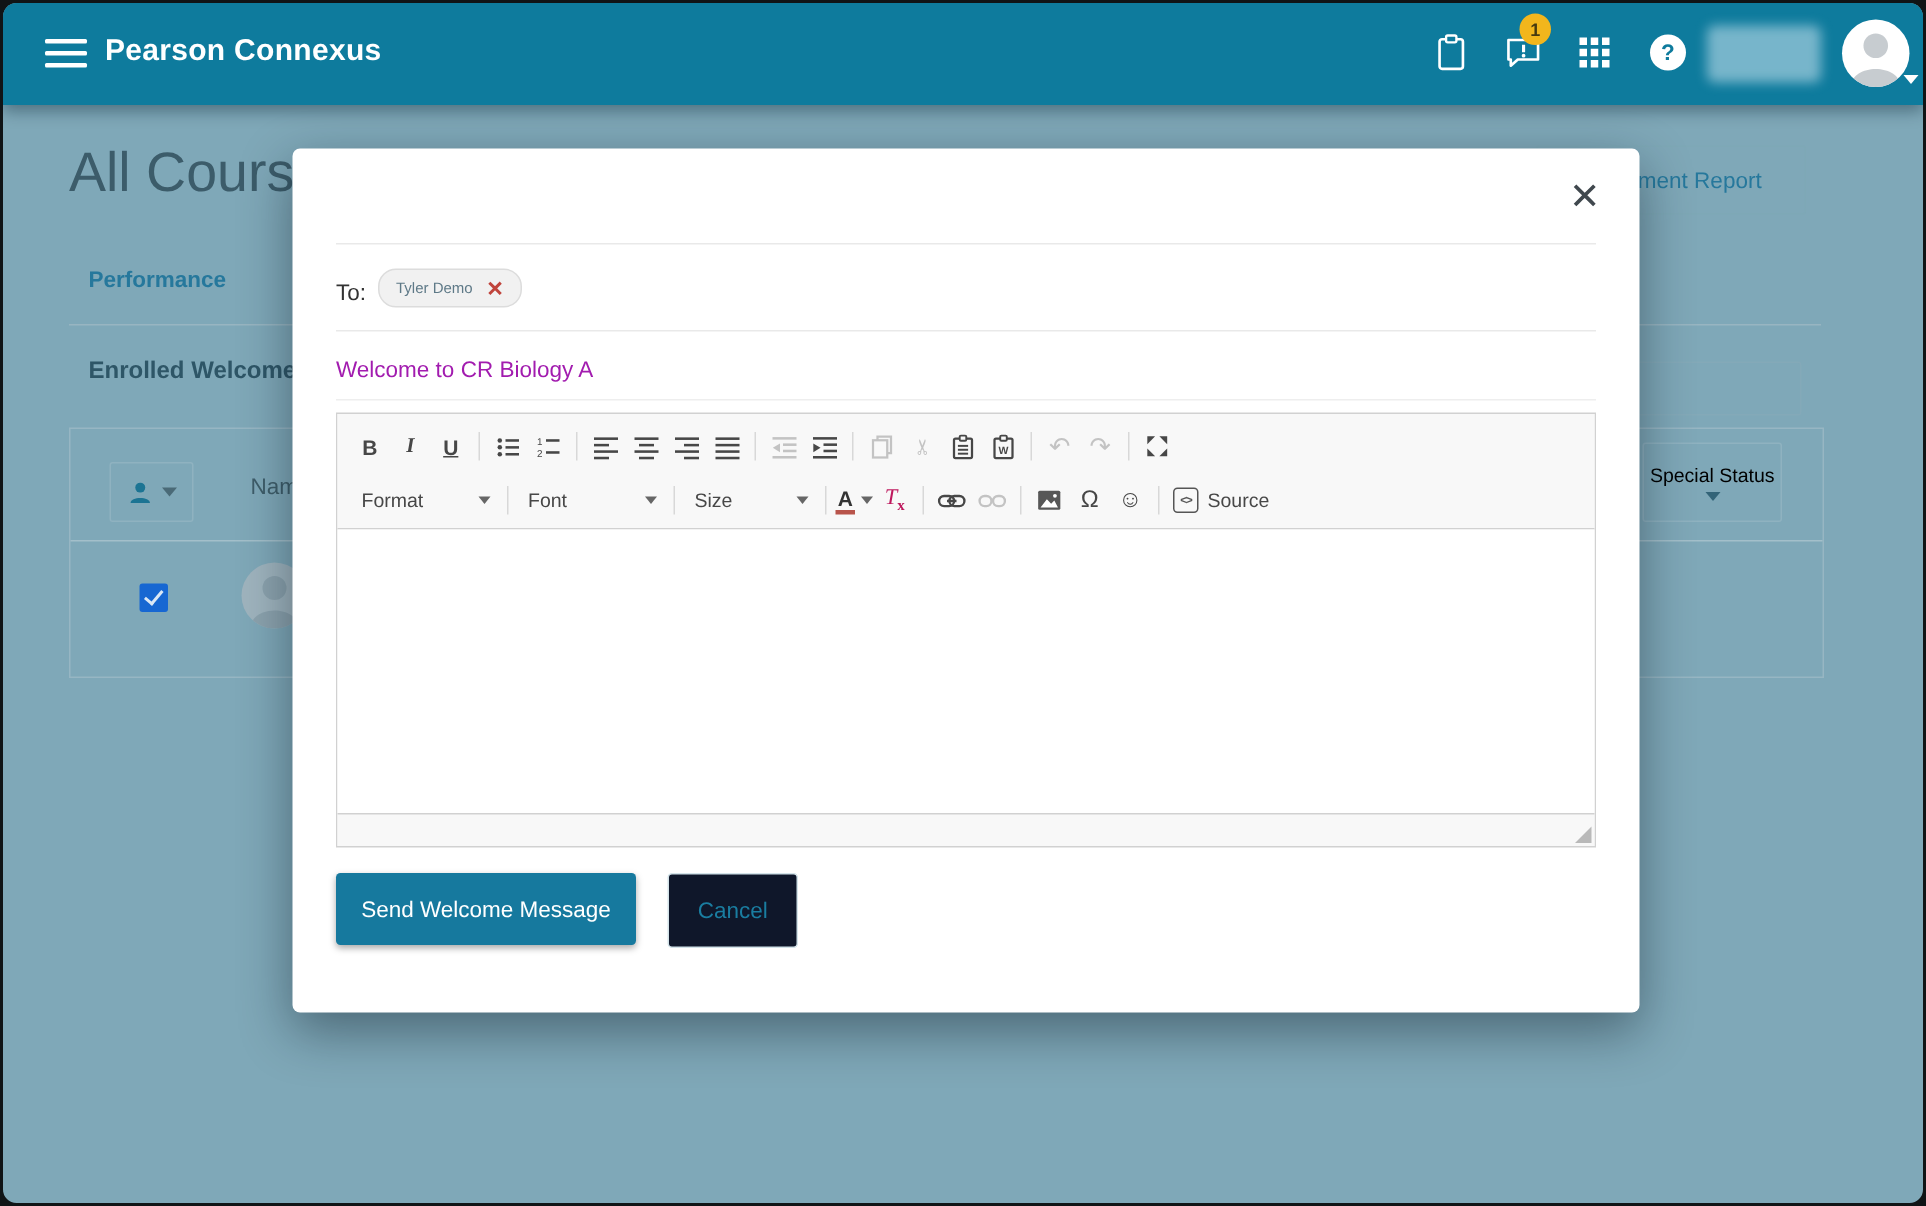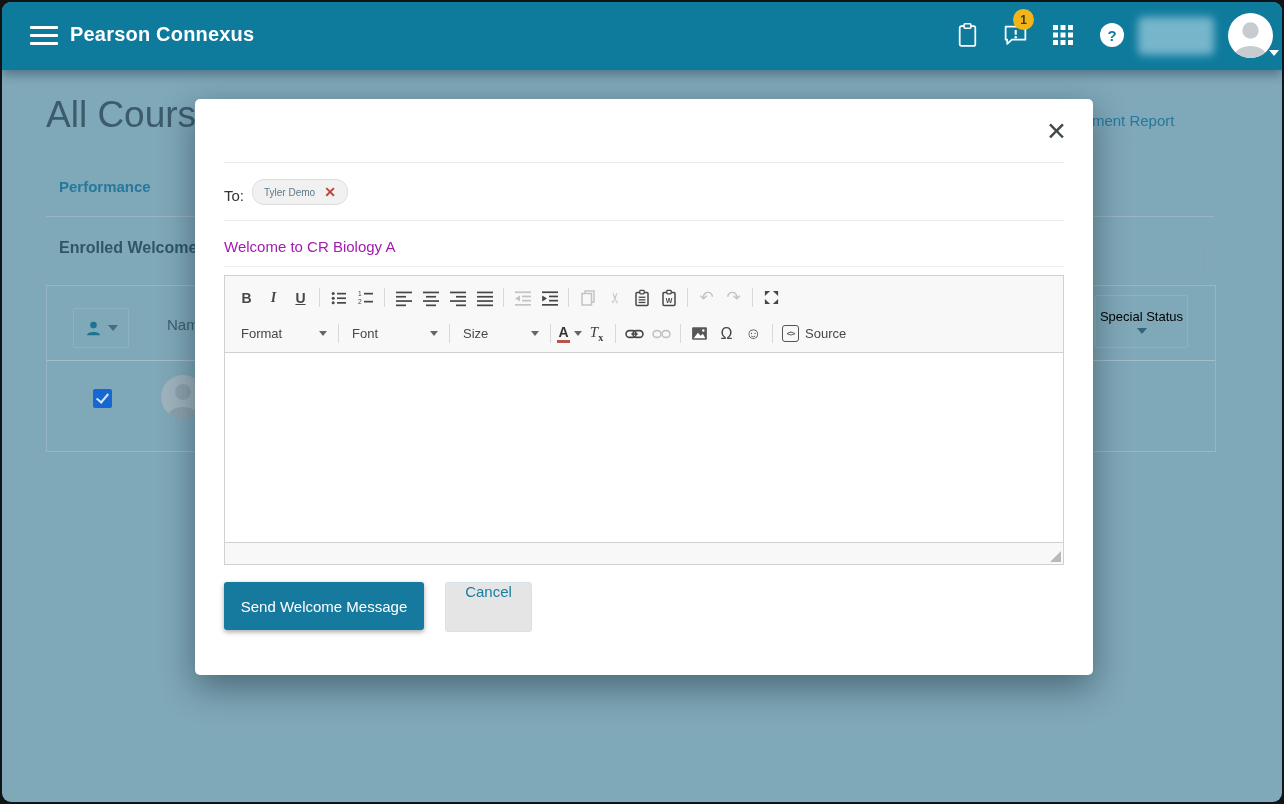--- a/index.html
+++ b/index.html
@@ -53,31 +53,31 @@
   .ibtn.dis{color:#c3c3c3;cursor:default;}
   .tsep{width:1px;height:19px;background:#d8d8d8;margin:0 5px;}
   .glyph-b{font-weight:bold;font-size:14px;}
   .glyph-i{font-style:italic;font-size:14px;font-family:"Liberation Serif",serif;font-weight:bold;}
   .glyph-u{font-size:14px;text-decoration:underline;font-weight:bold;}
   .glyph-ur{font-size:17px;line-height:1;}
   .glyph-cut{font-size:14px;display:inline-block;transform:rotate(270deg);}
   .dd{display:flex;align-items:center;justify-content:space-between;padding:0 6px 0 8px;height:25px;color:#474747;font-size:13px;cursor:pointer;}
   .dd .caret{width:0;height:0;border-left:4px solid transparent;border-right:4px solid transparent;border-top:5px solid #666;margin-left:8px;}
   .color-a{font-size:14px;font-weight:bold;color:#333;border-bottom:3px solid #b8544b;line-height:1.15;padding:0 1px;}
-  .tx{font-size:14px;color:#404040;font-family:"Liberation Serif",serif;}
+  .tx{font-size:14px;color:#be185d;font-family:"Liberation Serif",serif;}
   .tx i{font-size:15px;}
   .tx sub{font-size:10px;font-weight:bold;font-style:normal;}
   .src-ic{width:15px;height:15px;border:1.5px solid #555;border-radius:3px;font-size:8px;color:#555;display:flex;align-items:center;justify-content:center;font-weight:bold;margin-right:6px;letter-spacing:-1px;}
   .src-lb{font-size:13px;color:#474747;}
   .ed-body{height:189px;background:#fff;cursor:text;}
   .ed-foot{height:22px;background:#f8f8f8;border-top:1px solid #d1d1d1;position:relative;box-sizing:border-box;}
   .resize{position:absolute;right:2px;bottom:2px;width:0;height:0;border-left:11px solid transparent;border-bottom:11px solid #b9b9b9;cursor:nwse-resize;}
 
   .send-btn{position:absolute;left:29px;top:483px;width:200px;height:48px;background:#16799e;color:#fff;font-size:15px;border:none;border-radius:3px;box-shadow:0 2px 5px rgba(0,0,0,.35);display:flex;align-items:center;justify-content:center;cursor:pointer;font-family:inherit;}
-  .cancel-btn{position:absolute;left:250px;top:483px;width:85px;height:48px;background:#e5e5e5;color:#1a7da0;font-size:15px;border:1px solid #d3e3e9;border-radius:3px;display:flex;align-items:flex-start;justify-content:center;cursor:pointer;font-family:inherit;}
+  .cancel-btn{position:absolute;left:250px;top:483px;width:85px;height:48px;background:#0f172a;color:#1a7da0;font-size:15px;border:1px solid #d3e3e9;border-radius:3px;display:flex;align-items:center;justify-content:center;cursor:pointer;font-family:inherit;}
 </style>
 </head>
 <body>
 
 <div class="viewport">
 
   <div class="pg-title">All Courses</div>
   <div class="pg-tab">Performance</div>
   <div class="tabline"></div>
   <div class="enr-btn">

